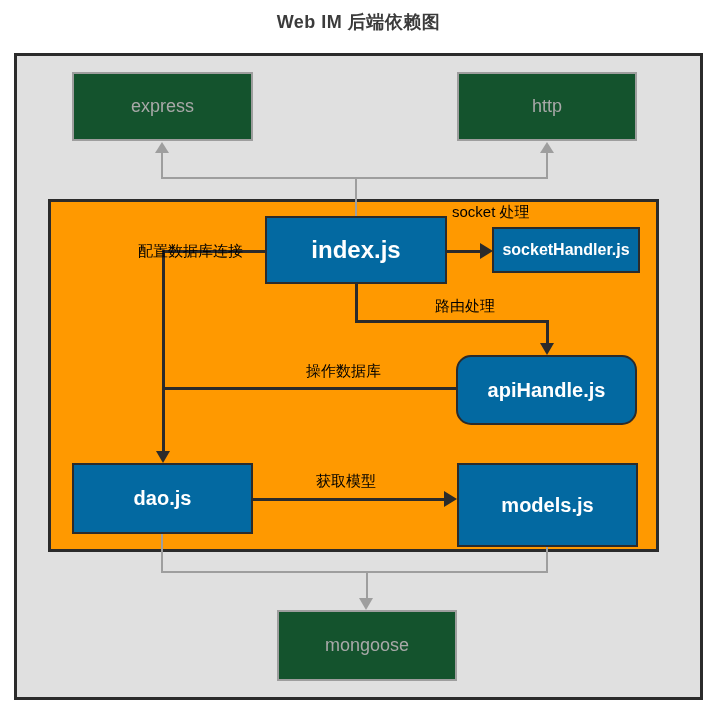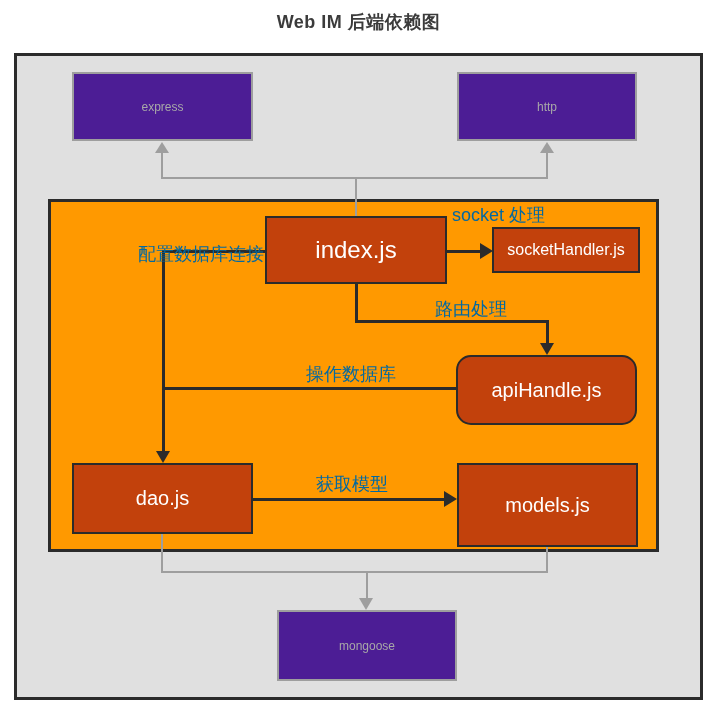--- a/index.html
+++ b/index.html
@@ -6,30 +6,30 @@
   body{font-family:"Liberation Sans","DejaVu Sans",sans-serif;}
   .stage{position:relative;width:717px;height:709px;background:#ffffff;overflow:hidden;}
   .title{position:absolute;left:0;top:10px;width:100%;text-align:center;
          font-size:18px;font-weight:bold;color:#3b3b3b;letter-spacing:.5px;}
   .frame{position:absolute;left:14px;top:53px;width:689px;height:647px;
          box-sizing:border-box;border:3px solid #2b2b2b;background:#e0e0e0;}
   .group{position:absolute;left:48px;top:199px;width:611px;height:353px;
          box-sizing:border-box;border:3px solid #2b2b2b;background:#ff9900;}
   .node{position:absolute;display:flex;align-items:center;justify-content:center;
         box-sizing:border-box;text-align:center;}
-  .node.lib{background:#4c1d95;border:2px solid #9e9e9e;color:#a8a8a8;font-size:12px;}
-  .node.mod{background:#c2410c;border:2px solid #2b2b2b;color:#ffffff;font-weight:normal;}
+  .node.lib{background:#14532d;border:2px solid #9e9e9e;color:#a8a8a8;font-size:18px;}
+  .node.mod{background:#0369a1;border:2px solid #2b2b2b;color:#ffffff;font-weight:bold;}
   .line{position:absolute;background:#2b2b2b;}
   .line.gray{background:#9e9e9e;}
   .arr{position:absolute;width:0;height:0;}
   .arr.up-gray{border-left:7px solid transparent;border-right:7px solid transparent;border-bottom:11px solid #9e9e9e;}
   .arr.down-gray{border-left:7px solid transparent;border-right:7px solid transparent;border-top:12px solid #9e9e9e;}
   .arr.down-dark{border-left:7px solid transparent;border-right:7px solid transparent;border-top:12px solid #2b2b2b;}
   .arr.right-dark{border-top:8px solid transparent;border-bottom:8px solid transparent;border-left:13px solid #2b2b2b;}
-  .elabel{position:absolute;font-size:18px;color:#0369a1;white-space:nowrap;}
+  .elabel{position:absolute;font-size:15px;color:#000000;white-space:nowrap;}
 </style>
 </head>
 <body>
 
 <div class="stage">
 
   <div class="title">Web IM 后端依赖图</div>
 
   <div class="frame"></div>
 

